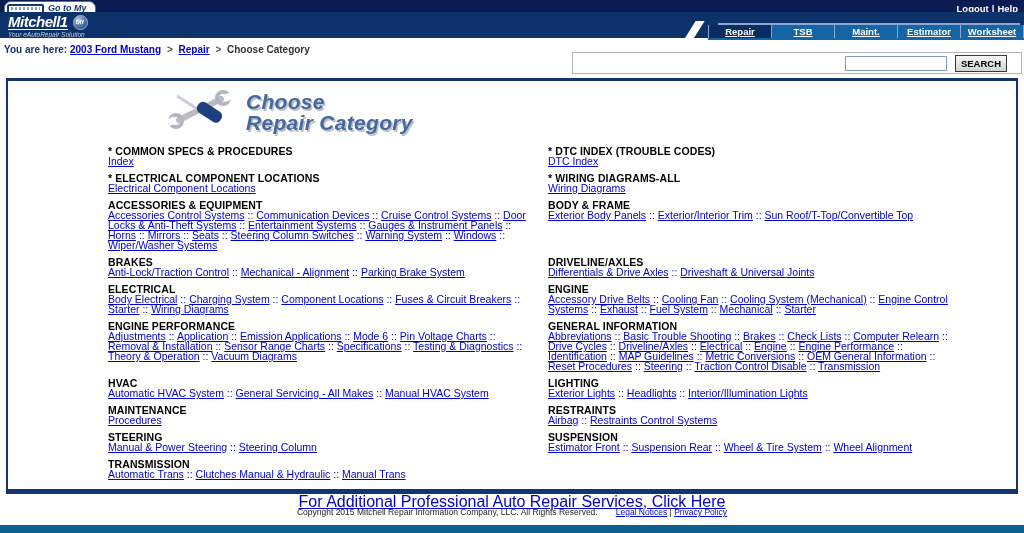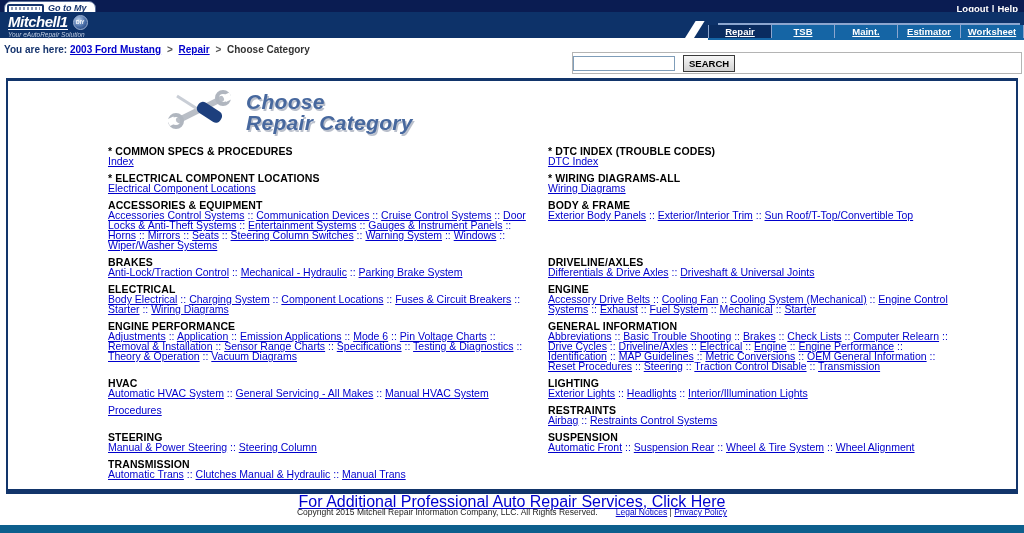--- a/index.html
+++ b/index.html
@@ -44,21 +44,21 @@
   .diag { position:absolute; left:-18px; top:-2px; width:9px; height:18px; background:#fff; transform:skewX(-32deg); }
 
   
   .crumb-row { position:absolute; top:40px; left:0; width:560px; height:22px; padding:4px 0 0 4px; font-size:10px; }
   .crumb-prefix { font-weight:bold; color:#17356e; }
   .crumb-link { color:#0000cc; font-weight:bold; text-decoration:underline; cursor:pointer; }
   .crumb-sep { color:#555; font-weight:bold; margin:0 3px; }
   .crumb-current { color:#333; font-weight:bold; }
 
   .search-panel { position:absolute; top:52px; left:572px; width:450px; height:22px; background:#fff;
-                  border:1px solid #b4b4b4; display:flex; align-items:center; 
+                  border:1px solid #b4b4b4; display:flex; align-items:center; justify-content:flex-end;
                   gap:8px; padding-right:14px; }
   .search-input { width:102px; height:15px; border:1px solid #7f9db9; font-size:10px; padding:0 2px; }
   .search-btn { font-family:"Liberation Sans",sans-serif; font-size:9.5px; font-weight:bold; color:#000;
                 background:linear-gradient(#f6f6f6,#d2d2d2); border:1px solid #3a3a3a; padding:2px 5px; cursor:pointer; }
 
   
   .panel { position:absolute; top:78px; left:6px; width:1012px; height:416px; background:#fff;
            border:2px solid var(--panel_border,#12356b); border-top-width:3px; border-bottom-width:5px; }
   .page-header { position:absolute; left:160px; top:8px; display:flex; align-items:flex-start; }
   .header-titles { margin-left:14px; margin-top:2px; font-size:21px; font-weight:bold; font-style:italic;
@@ -177,21 +177,21 @@
         <div class="cat-cell">
           <div class="cat-title">ACCESSORIES &amp; EQUIPMENT</div>
           <div class="cat-links"><a class="cat-link">Accessories Control Systems</a><span class="sep"> :: </span><a class="cat-link">Communication Devices</a><span class="sep"> :: </span><a class="cat-link">Cruise Control Systems</a><span class="sep"> :: </span><a class="cat-link">Door Locks &amp; Anti-Theft Systems</a><span class="sep"> :: </span><a class="cat-link">Entertainment Systems</a><span class="sep"> :: </span><a class="cat-link">Gauges &amp; Instrument Panels</a><span class="sep"> :: </span><a class="cat-link">Horns</a><span class="sep"> :: </span><a class="cat-link">Mirrors</a><span class="sep"> :: </span><a class="cat-link">Seats</a><span class="sep"> :: </span><a class="cat-link">Steering Column Switches</a><span class="sep"> :: </span><a class="cat-link">Warning System</a><span class="sep"> :: </span><a class="cat-link">Windows</a><span class="sep"> :: </span><a class="cat-link">Wiper/Washer Systems</a></div>
         </div>
         <div class="cat-cell">
           <div class="cat-title">BODY &amp; FRAME</div>
           <div class="cat-links"><a class="cat-link">Exterior Body Panels</a><span class="sep"> :: </span><a class="cat-link">Exterior/Interior Trim</a><span class="sep"> :: </span><a class="cat-link">Sun Roof/T-Top/Convertible Top</a></div>
         </div>
         <div class="cat-cell">
           <div class="cat-title">BRAKES</div>
-          <div class="cat-links"><a class="cat-link">Anti-Lock/Traction Control</a><span class="sep"> :: </span><a class="cat-link">Mechanical - Hydraulic</a><span class="sep"> :: </span><a class="cat-link">Parking Brake System</a></div>
+          <div class="cat-links"><a class="cat-link">Anti-Lock/Traction Control</a><span class="sep"> :: </span><a class="cat-link">Mechanical - Alignment</a><span class="sep"> :: </span><a class="cat-link">Parking Brake System</a></div>
         </div>
         <div class="cat-cell">
           <div class="cat-title">DRIVELINE/AXLES</div>
           <div class="cat-links"><a class="cat-link">Differentials &amp; Drive Axles</a><span class="sep"> :: </span><a class="cat-link">Driveshaft &amp; Universal Joints</a></div>
         </div>
         <div class="cat-cell">
           <div class="cat-title">ELECTRICAL</div>
           <div class="cat-links"><a class="cat-link">Body Electrical</a><span class="sep"> :: </span><a class="cat-link">Charging System</a><span class="sep"> :: </span><a class="cat-link">Component Locations</a><span class="sep"> :: </span><a class="cat-link">Fuses &amp; Circuit Breakers</a><span class="sep"> :: </span><a class="cat-link">Starter</a><span class="sep"> :: </span><a class="cat-link">Wiring Diagrams</a></div>
         </div>
         <div class="cat-cell">
@@ -208,33 +208,34 @@
         </div>
         <div class="cat-cell">
           <div class="cat-title">HVAC</div>
           <div class="cat-links"><a class="cat-link">Automatic HVAC System</a><span class="sep"> :: </span><a class="cat-link">General Servicing - All Makes</a><span class="sep"> :: </span><a class="cat-link">Manual HVAC System</a></div>
         </div>
         <div class="cat-cell">
           <div class="cat-title">LIGHTING</div>
           <div class="cat-links"><a class="cat-link">Exterior Lights</a><span class="sep"> :: </span><a class="cat-link">Headlights</a><span class="sep"> :: </span><a class="cat-link">Interior/Illumination Lights</a></div>
         </div>
         <div class="cat-cell">
+          <div class="cat-title">MAINTENANCE</div>
           <div class="cat-links"><a class="cat-link">Procedures</a></div>
         </div>
         <div class="cat-cell">
           <div class="cat-title">RESTRAINTS</div>
           <div class="cat-links"><a class="cat-link">Airbag</a><span class="sep"> :: </span><a class="cat-link">Restraints Control Systems</a></div>
         </div>
         <div class="cat-cell">
           <div class="cat-title">STEERING</div>
           <div class="cat-links"><a class="cat-link">Manual &amp; Power Steering</a><span class="sep"> :: </span><a class="cat-link">Steering Column</a></div>
         </div>
         <div class="cat-cell">
           <div class="cat-title">SUSPENSION</div>
-          <div class="cat-links"><a class="cat-link">Automatic Front</a><span class="sep"> :: </span><a class="cat-link">Suspension Rear</a><span class="sep"> :: </span><a class="cat-link">Wheel &amp; Tire System</a><span class="sep"> :: </span><a class="cat-link">Wheel Alignment</a></div>
+          <div class="cat-links"><a class="cat-link">Estimator Front</a><span class="sep"> :: </span><a class="cat-link">Suspension Rear</a><span class="sep"> :: </span><a class="cat-link">Wheel &amp; Tire System</a><span class="sep"> :: </span><a class="cat-link">Wheel Alignment</a></div>
         </div>
         <div class="cat-cell">
           <div class="cat-title">TRANSMISSION</div>
           <div class="cat-links"><a class="cat-link">Automatic Trans</a><span class="sep"> :: </span><a class="cat-link">Clutches Manual &amp; Hydraulic</a><span class="sep"> :: </span><a class="cat-link">Manual Trans</a></div>
         </div>
         <div class="cat-cell"></div>
       </div>
   </div>
 
   <div class="footer">

